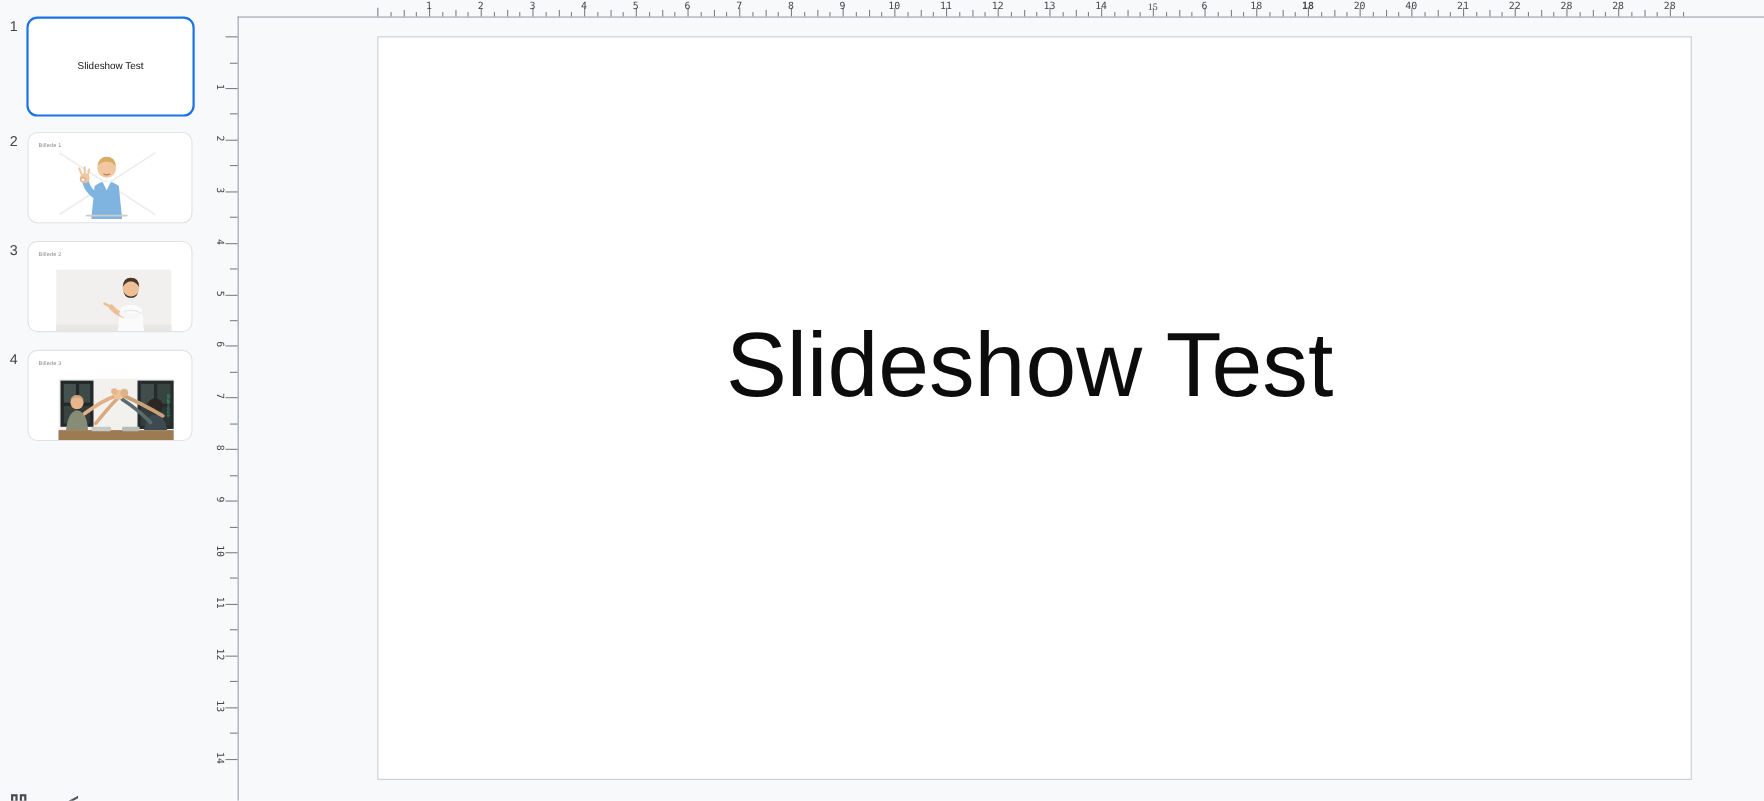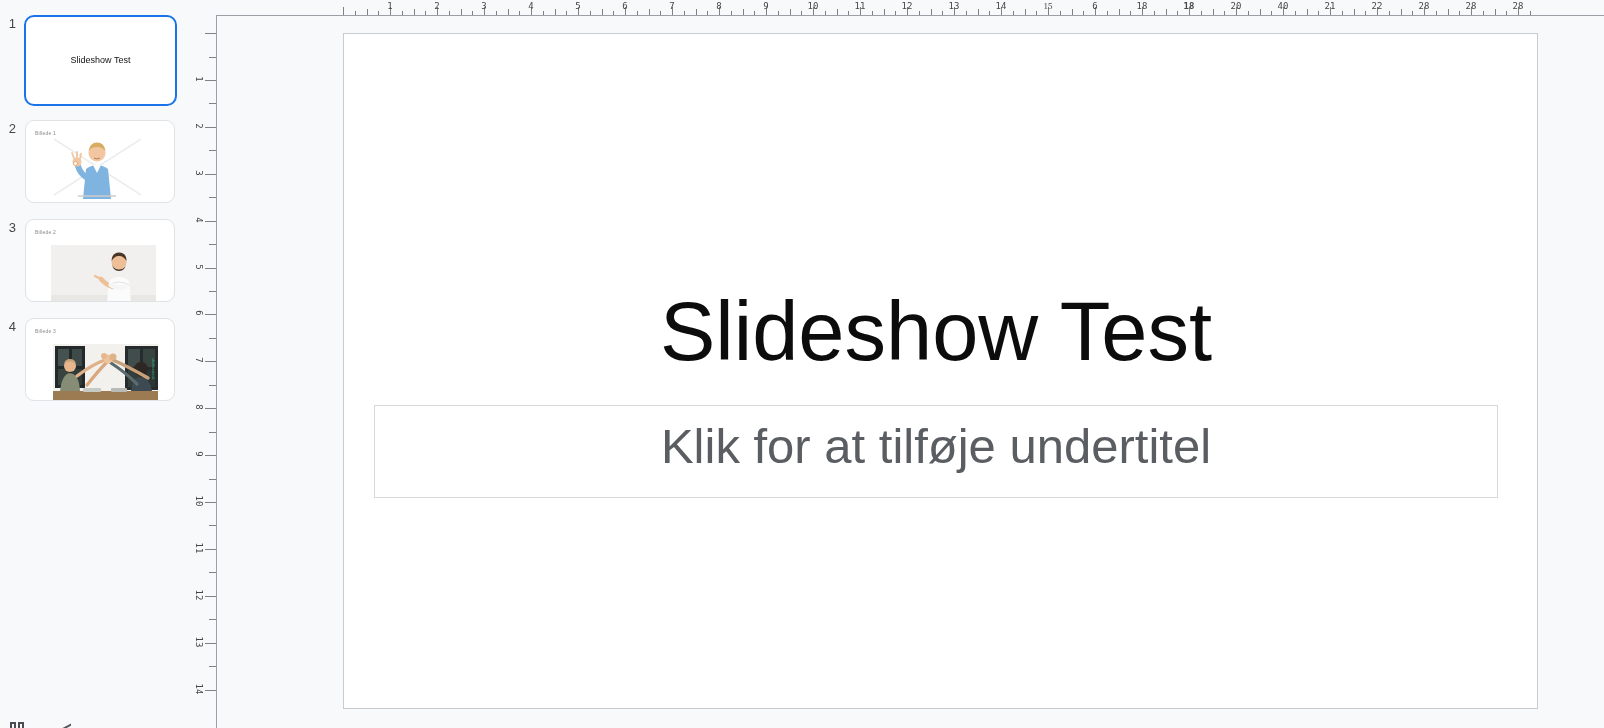--- a/index.html
+++ b/index.html
@@ -306,23 +306,20 @@
       <div class="num" style="top: 434.1px;">9</div>
       <div class="num" style="top: 481px;">10</div>
       <div class="num" style="top: 527.9px;">11</div>
       <div class="num" style="top: 574.8px;">12</div>
       <div class="num" style="top: 621.7px;">13</div>
       <div class="num" style="top: 668.6px;">14</div>
     </div>
 
   <div class="page">
     <div class="page-title">Slideshow Test</div>
-    <div class="subtitle-box">
-      <div class="subtitle-text">Klik for at tilføje undertitel</div>
-    </div>
   </div>
 
   <div class="grid-icon">
     <span class="sq1"></span>
       <span class="sq2"></span>
   </div>
   <div class="diag-mark">
       <i></i>
     </div>
 

